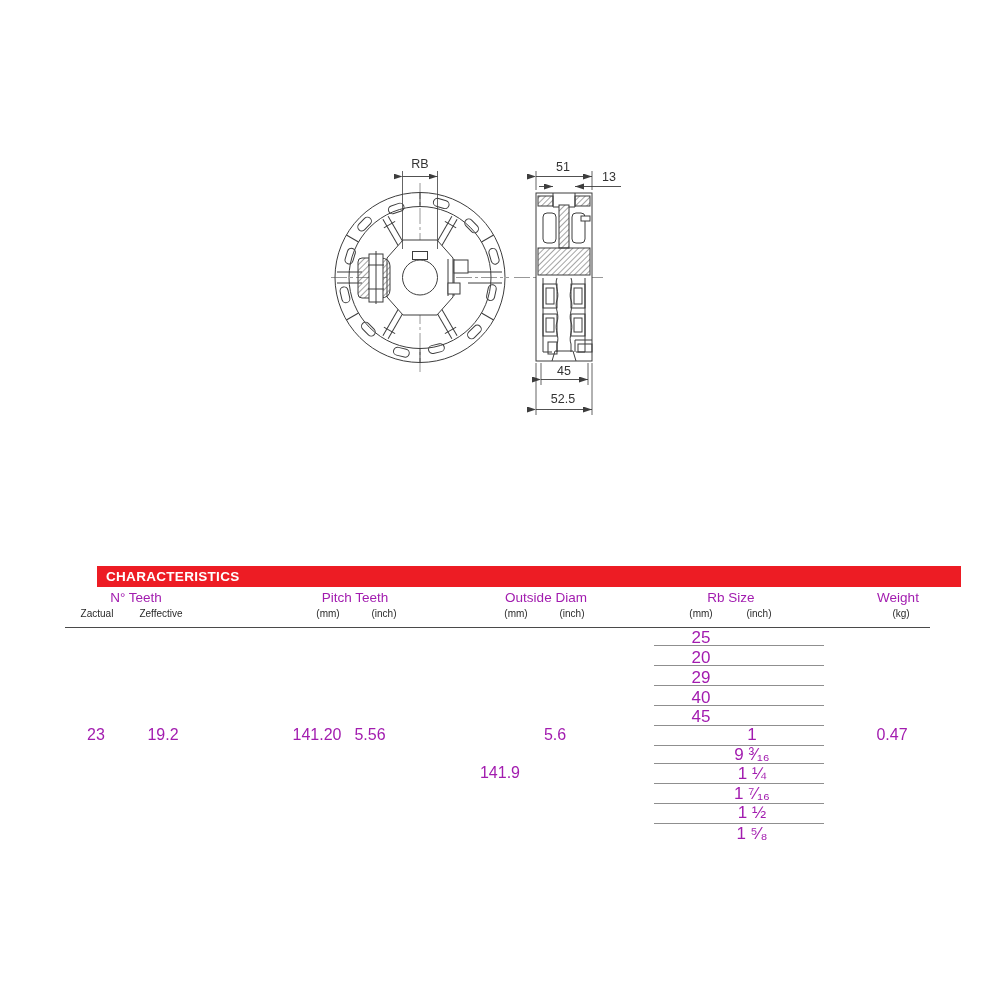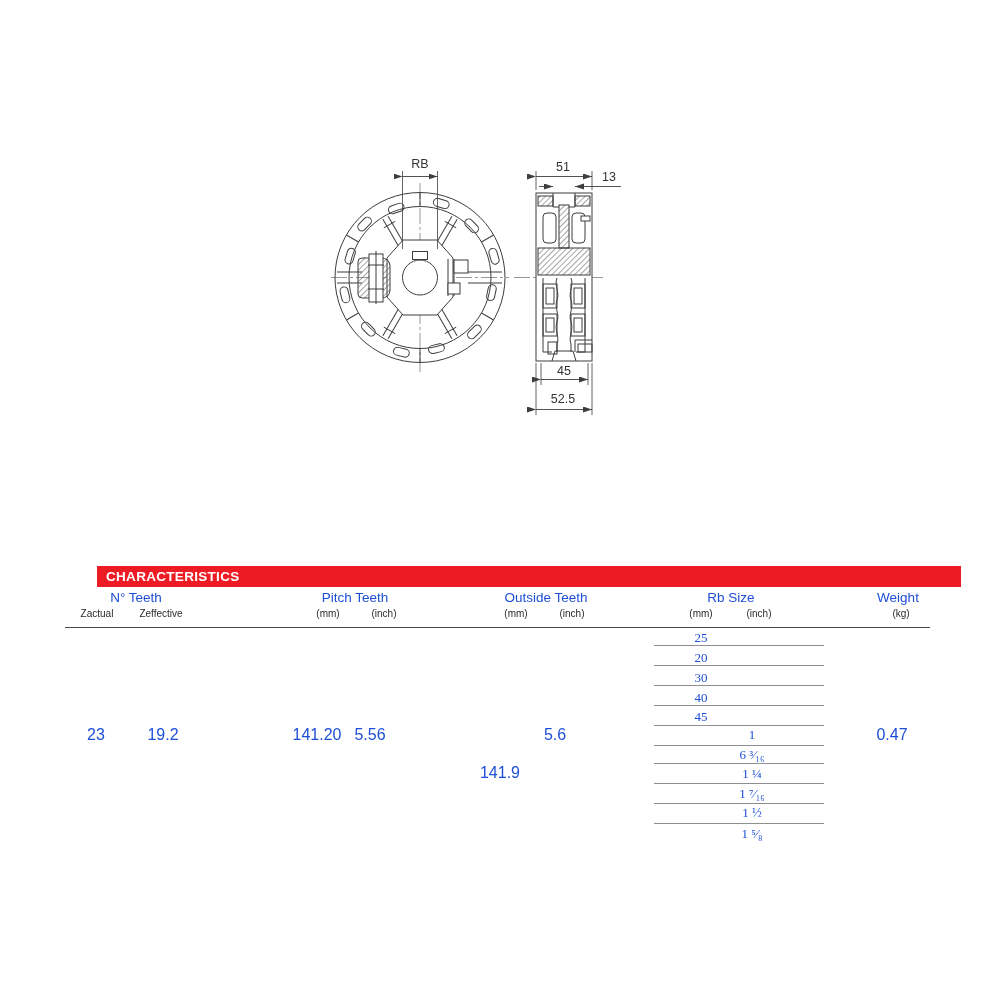--- a/index.html
+++ b/index.html
@@ -1,24 +1,24 @@
 <!DOCTYPE html>
 <html><head>
 <meta charset="utf-8">
 <style>
   html,body{margin:0;padding:0;background:#fff;}
   #canvas{position:relative;width:1000px;height:1000px;background:#fff;overflow:hidden;
           font-family:"Liberation Sans",sans-serif;color:#222;}
   svg{position:absolute;left:0;top:0;}
   .dimtext{font-family:"Liberation Sans",sans-serif;font-size:12.5px;fill:#333;}
-  .cell{position:absolute;text-align:center;color:#1d4ed8;}
+  .cell{position:absolute;text-align:center;color:#a21caf;}
   .ghead{font-size:13.5px;height:16px;line-height:16px;}
   .shead{font-size:10px;height:14px;line-height:14px;color:#2a2a2a;}
   .dval{font-size:16px;height:16px;line-height:16px;}
-  .rbval{font-size:13px;height:16px;line-height:16px;font-family:Liberation Serif, serif;}
+  .rbval{font-size:17px;height:16px;line-height:16px;font-family:Liberation Sans, sans-serif;}
   .hline{position:absolute;height:1px;background:#4a4a4a;}
   .rbline{position:absolute;height:1px;background:#8f8f8f;}
   #charbar{position:absolute;left:66px;top:566px;width:864px;height:21px;
            background:#ed1c24;color:#fff;font-weight:bold;font-size:13.5px;
            line-height:21px;padding-left:9px;box-sizing:border-box;letter-spacing:.3px;margin-left:31px;}
 </style>
 </head>
 <body>
 
 <div id="canvas">
@@ -189,50 +189,50 @@
     <text x="564" y="374.5" text-anchor="middle" class="dimtext">45</text>
     <text x="563" y="403" text-anchor="middle" class="dimtext">52.5</text>
   </svg>
 
   <div id="charbar" style="background: rgb(237, 28, 36);">
     <span>CHARACTERISTICS</span>
   </div>
 
   <div class="cell ghead" style="left:76px;top:590px;width:120px;">N° Teeth</div>
   <div class="cell ghead" style="left:295px;top:590px;width:120px;">Pitch Teeth</div>
-  <div class="cell ghead" style="left:486px;top:590px;width:120px;">Outside Teeth</div>
+  <div class="cell ghead" style="left:486px;top:590px;width:120px;">Outside Diam</div>
   <div class="cell ghead" style="left:671px;top:590px;width:120px;">Rb Size</div>
   <div class="cell ghead" style="left:838px;top:590px;width:120px;">Weight</div>
 
   <div class="cell shead" style="left:67px;top:607px;width:60px;">Zactual</div>
   <div class="cell shead" style="left:126px;top:607px;width:70px;">Zeffective</div>
   <div class="cell shead" style="left:298px;top:607px;width:60px;">(mm)</div>
   <div class="cell shead" style="left:354px;top:607px;width:60px;">(inch)</div>
   <div class="cell shead" style="left:486px;top:607px;width:60px;">(mm)</div>
   <div class="cell shead" style="left:542px;top:607px;width:60px;">(inch)</div>
   <div class="cell shead" style="left:671px;top:607px;width:60px;">(mm)</div>
   <div class="cell shead" style="left:729px;top:607px;width:60px;">(inch)</div>
   <div class="cell shead" style="left:871px;top:607px;width:60px;">(kg)</div>
 
   <div class="hline" style="left:65px;top:627px;width:865px;"></div>
 
   <div class="cell rbval" style="left:654px;top:630px;width:94px;">25</div>
   <div class="rbline" style="left:654px;top:645px;width:170px;"></div>
   <div class="cell rbval" style="left:654px;top:650px;width:94px;">20</div>
   <div class="rbline" style="left:654px;top:665px;width:170px;"></div>
-  <div class="cell rbval" style="left:654px;top:670px;width:94px;">30</div>
+  <div class="cell rbval" style="left:654px;top:670px;width:94px;">29</div>
   <div class="rbline" style="left:654px;top:685px;width:170px;"></div>
   <div class="cell rbval" style="left:654px;top:690px;width:94px;">40</div>
   <div class="rbline" style="left:654px;top:705px;width:170px;"></div>
   <div class="cell rbval" style="left:654px;top:709px;width:94px;">45</div>
   <div class="rbline" style="left:654px;top:725px;width:170px;"></div>
 
   <div class="cell rbval" style="left:700px;top:727px;width:104px;">1</div>
   <div class="rbline" style="left:654px;top:745px;width:170px;"></div>
-  <div class="cell rbval" style="left:700px;top:747px;width:104px;">6 ³⁄₁₆</div>
+  <div class="cell rbval" style="left:700px;top:747px;width:104px;">9 ³⁄₁₆</div>
   <div class="rbline" style="left:654px;top:763px;width:170px;"></div>
   <div class="cell rbval" style="left:700px;top:766px;width:104px;">1 ¼</div>
   <div class="rbline" style="left:654px;top:783px;width:170px;"></div>
   <div class="cell rbval" style="left:700px;top:786px;width:104px;">1 ⁷⁄₁₆</div>
   <div class="rbline" style="left:654px;top:803px;width:170px;"></div>
   <div class="cell rbval" style="left:700px;top:805px;width:104px;">1 ½</div>
   <div class="rbline" style="left:654px;top:823px;width:170px;"></div>
   <div class="cell rbval" style="left:700px;top:826px;width:104px;">1 ⁵⁄₈</div>
 
   <div class="cell dval" style="left:66px;top:727px;width:60px;">23</div>

